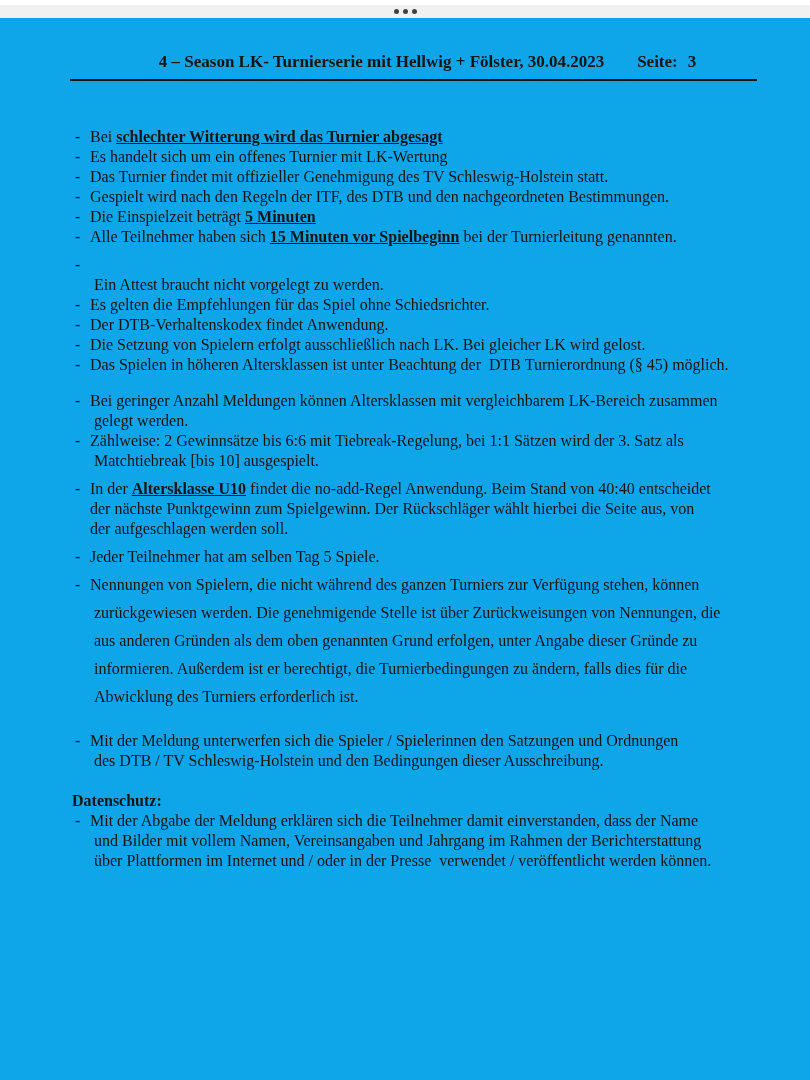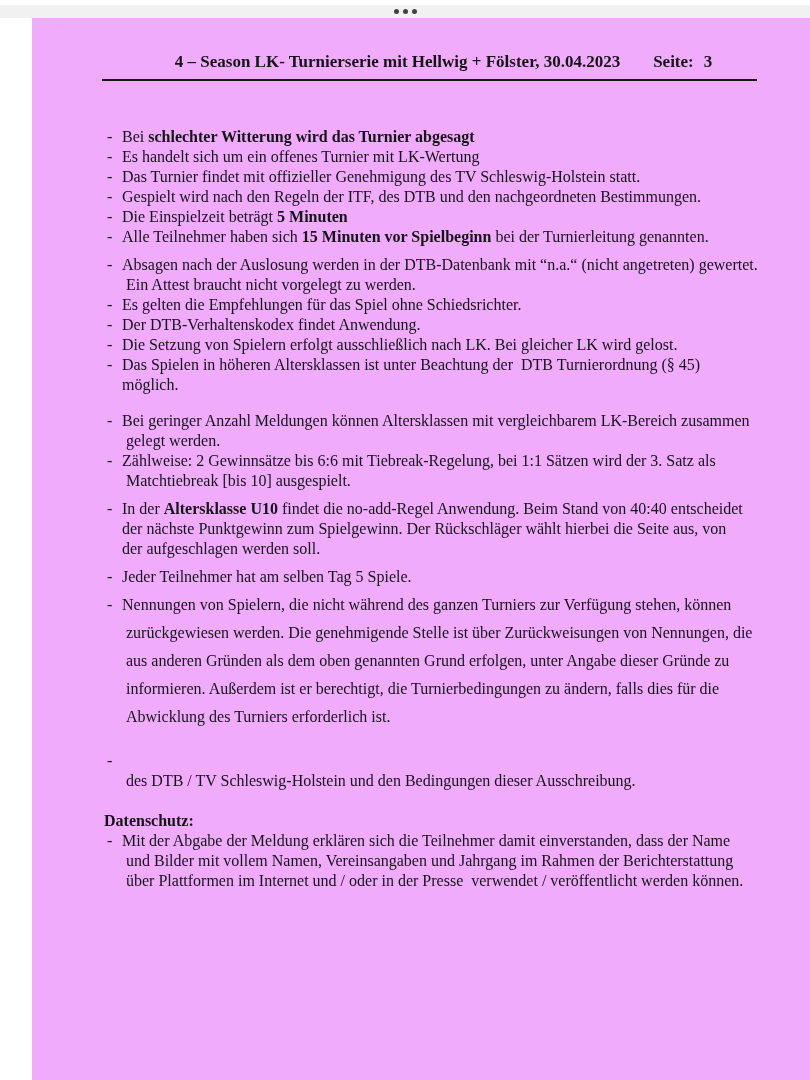--- a/index.html
+++ b/index.html
@@ -13,21 +13,21 @@
   }
   .topbar {
     position: absolute; top: 5px; left: 0; right: 0;
     height: 13px;
     background: #f1f1f1;
     display: flex; align-items: center; justify-content: center;
   }
   .dots { display: flex; gap: 4px; cursor: pointer; padding: 2px 6px; }
   .dot { width: 5px; height: 5px; border-radius: 50%; background: #414141; }
 
-  .page { position: absolute; top: 18px; left: 0; right: 0; bottom: 0; background: #f0abfc; margin-left: 32px; }
+  .page { position: absolute; top: 18px; left: 0; right: 0; bottom: 0; background: #0ea5e9; }
 
   .doc-header {
     margin: 34px 53px 0 70px;
     display: flex; justify-content: center; align-items: baseline;
     gap: 33px;
     font-weight: bold; font-size: 17px;
     padding-left: 28px;
     white-space: pre;
   }
   .page-num { display: inline-flex; gap: 10px; }
@@ -39,21 +39,21 @@
 
   .doc-body {
     padding: 46px 52px 0 72px;
     font-size: 16px;
     line-height: 20px;
   }
   .para { display: flex; align-items: flex-start; }
   .para .dash { width: 18px; flex: 0 0 18px; text-align: left; padding-left: 3px; }
   .para .text { flex: 1; white-space: pre-wrap; }
   .para.heading { font-weight: bold; }
-  .para .b { font-weight: bold; }
+  .para .b { font-weight: bold; text-decoration: underline; }
   .para.loose { line-height: 28px; }
   .gap-xs { margin-top: 4px; }
   .gap-sm { margin-top: 8px; }
   .gap-md { margin-top: 16px; }
   .gap-lg { margin-top: 20px; }
 </style>
 </head>
 <body>
 
 <div class="topbar">
@@ -93,21 +93,21 @@
       <div class="para bullet">
         <span class="dash">-</span>
         <span class="text"><span>Die Einspielzeit beträgt </span><span class="b">5 Minuten</span></span>
       </div>
       <div class="para bullet">
         <span class="dash">-</span>
         <span class="text"><span>Alle Teilnehmer haben sich </span><span class="b">15 Minuten vor Spielbeginn</span><span> bei der Turnierleitung genannten.</span></span>
       </div>
       <div class="para bullet gap-sm">
         <span class="dash">-</span>
-        <span class="text"><span>Absagen nach der Auslosung werden in der DTB-Datenbank mit “n.a.“ (nicht angetreten) gewertet.</span><br><span> Ein Attest braucht nicht vorgelegt zu werden.</span></span>
+        <span class="text"><br><span> Ein Attest braucht nicht vorgelegt zu werden.</span></span>
       </div>
       <div class="para bullet">
         <span class="dash">-</span>
         <span class="text"><span>Es gelten die Empfehlungen für das Spiel ohne Schiedsrichter.</span></span>
       </div>
       <div class="para bullet">
         <span class="dash">-</span>
         <span class="text"><span>Der DTB-Verhaltenskodex findet Anwendung.</span></span>
       </div>
       <div class="para bullet">
@@ -133,21 +133,21 @@
       <div class="para bullet gap-sm">
         <span class="dash">-</span>
         <span class="text"><span>Jeder Teilnehmer hat am selben Tag 5 Spiele.</span></span>
       </div>
       <div class="para bullet gap-xs loose">
         <span class="dash">-</span>
         <span class="text"><span>Nennungen von Spielern, die nicht während des ganzen Turniers zur Verfügung stehen, können</span><br><span> zurückgewiesen werden. Die genehmigende Stelle ist über Zurückweisungen von Nennungen, die</span><br><span> aus anderen Gründen als dem oben genannten Grund erfolgen, unter Angabe dieser Gründe zu</span><br><span> informieren. Außerdem ist er berechtigt, die Turnierbedingungen zu ändern, falls dies für die</span><br><span> Abwicklung des Turniers erforderlich ist.</span></span>
       </div>
       <div class="para bullet gap-lg">
         <span class="dash">-</span>
-        <span class="text"><br><span> des DTB / TV Schleswig-Holstein und den Bedingungen dieser Ausschreibung.</span></span>
+        <span class="text"><span>Mit der Meldung unterwerfen sich die Spieler / Spielerinnen den Satzungen und Ordnungen</span><br><span> des DTB / TV Schleswig-Holstein und den Bedingungen dieser Ausschreibung.</span></span>
       </div>
       <div class="para heading gap-lg">
         <span class="text"><span>Datenschutz:</span></span>
       </div>
       <div class="para bullet">
         <span class="dash">-</span>
         <span class="text"><span>Mit der Abgabe der Meldung erklären sich die Teilnehmer damit einverstanden, dass der Name</span><br><span> und Bilder mit vollem Namen, Vereinsangaben und Jahrgang im Rahmen der Berichterstattung</span><br><span> über Plattformen im Internet und / oder in der Presse  verwendet / veröffentlicht werden können.</span></span>
       </div>
     </div>
 </div>

